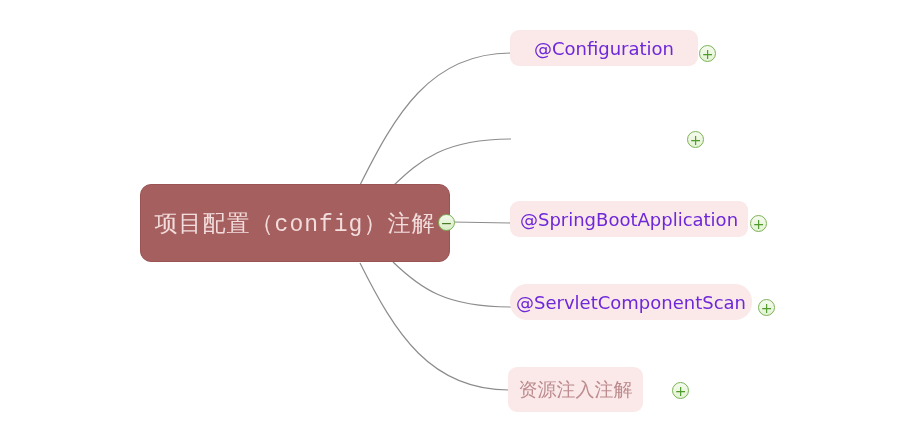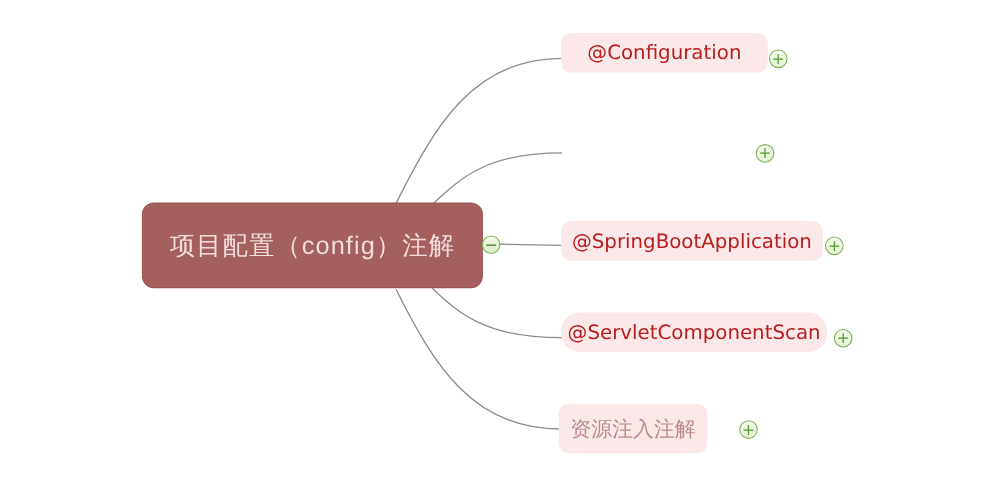--- a/index.html
+++ b/index.html
@@ -25,35 +25,35 @@
   .node {
     position: absolute;
     box-sizing: border-box;
     display: flex;
     align-items: center;
     justify-content: center;
     z-index: 1;
     cursor: pointer;
   }
   .node.root {
-    left: 129px; top: 184px;
+    left: 140px; top: 184px;
     width: 310px; height: 78px;
     background: #a65f5f;
     border: 1px solid #9a5454;
     border-radius: 11px;
     color: #f2dcdc;
-    font-family: Liberation Sans, sans-serif;
+    font-family: Liberation Mono, monospace;
     font-size: 23px;
     letter-spacing: 1px;
   }
   .node.child {
     height: 36px;
     background: #fbe9ea;
     border-radius: 9px;
-    color: #b91c1c;
+    color: #6d28d9;
     font-size: 18px;
   }
   .node.child.muted {
     color: #bd8b8d;
     font-family: "DejaVu Serif", "Liberation Serif", serif;
     font-size: 19px;
   }
   .toggle {
     position: absolute;
     box-sizing: border-box;

